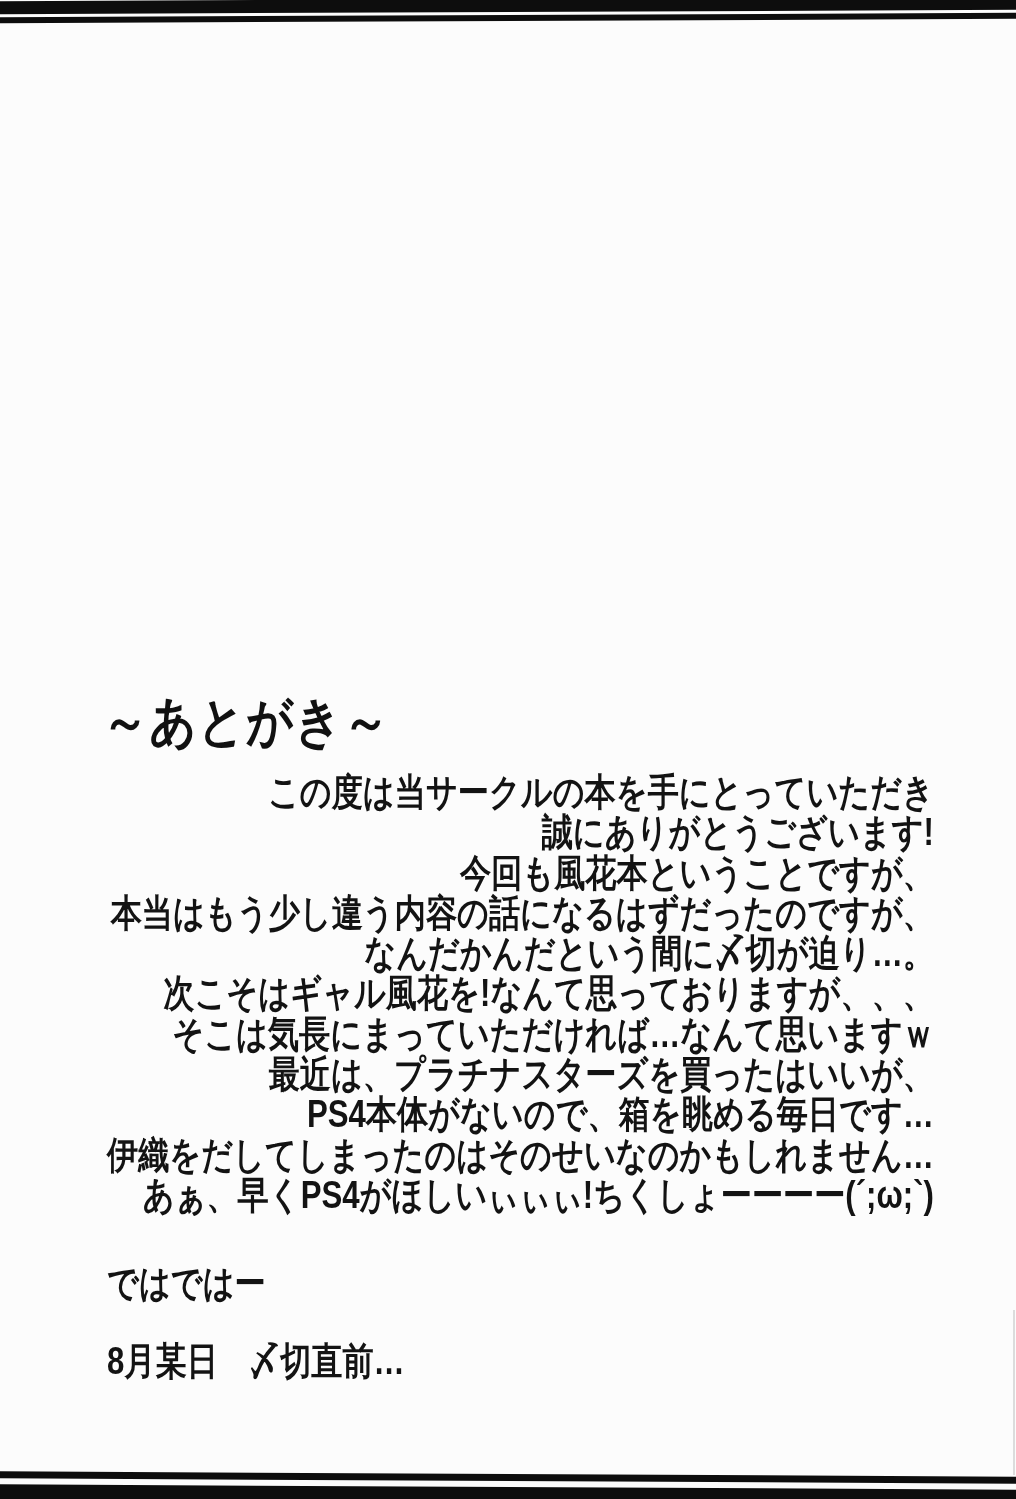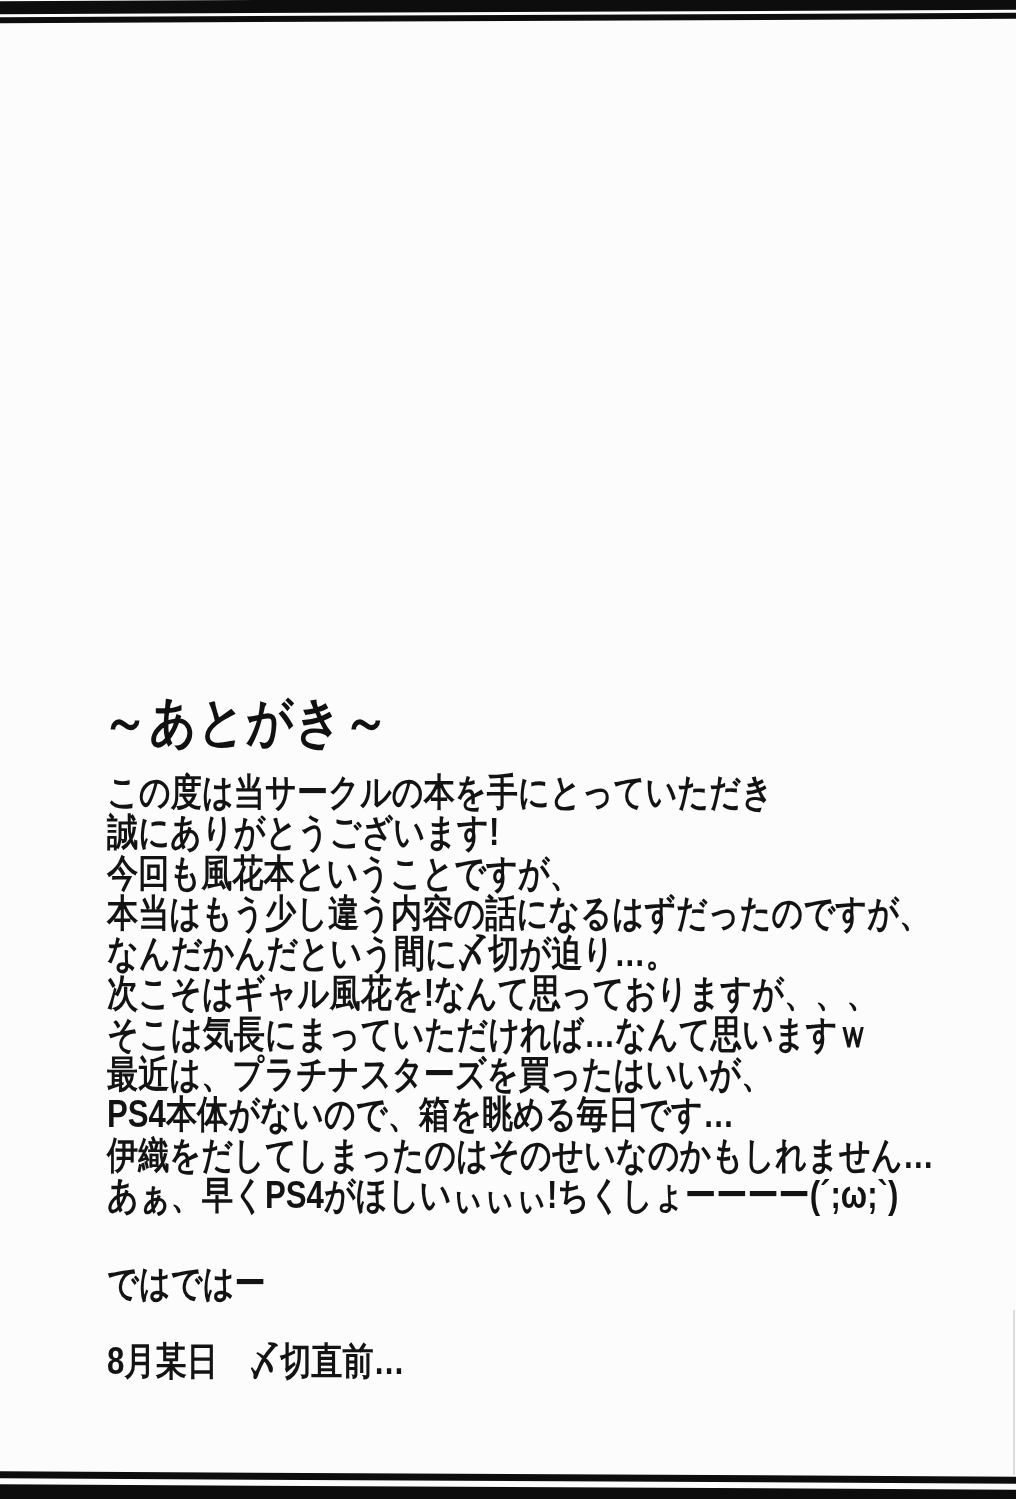--- a/index.html
+++ b/index.html
@@ -10,20 +10,21 @@
     width: 1016px;
     height: 1499px;
     background: #fcfcfc;
     overflow: hidden;
     position: relative;
     font-family: "Liberation Sans", sans-serif;
   }
   .page {
     position: absolute;
     inset: 0;
+    text-align: right;
   }
   
   .top-bars {
     position: absolute;
     top: -1px;
     left: -8px;
     width: 1032px;
     transform: rotate(-0.25deg);
     transform-origin: center;
   }

